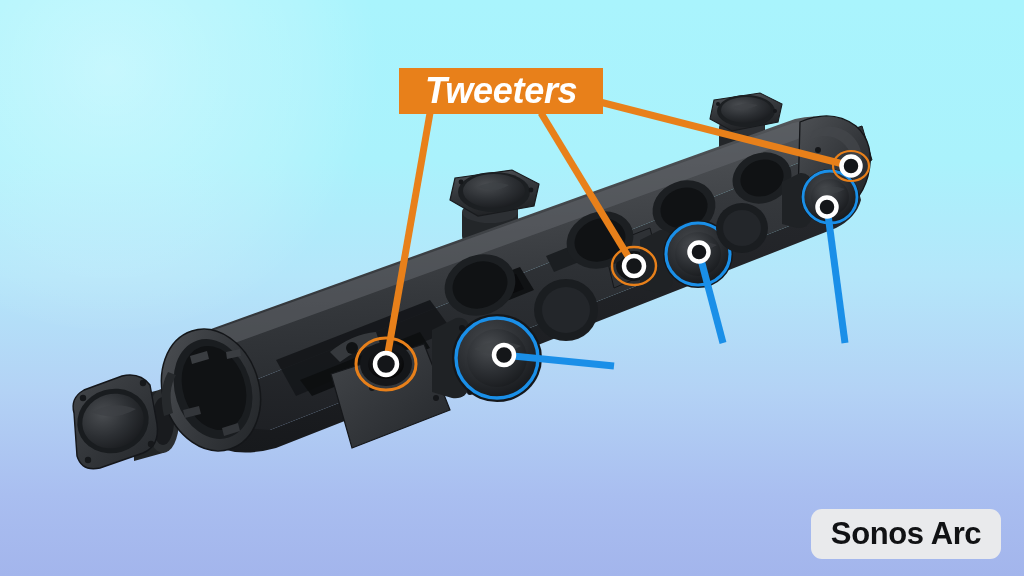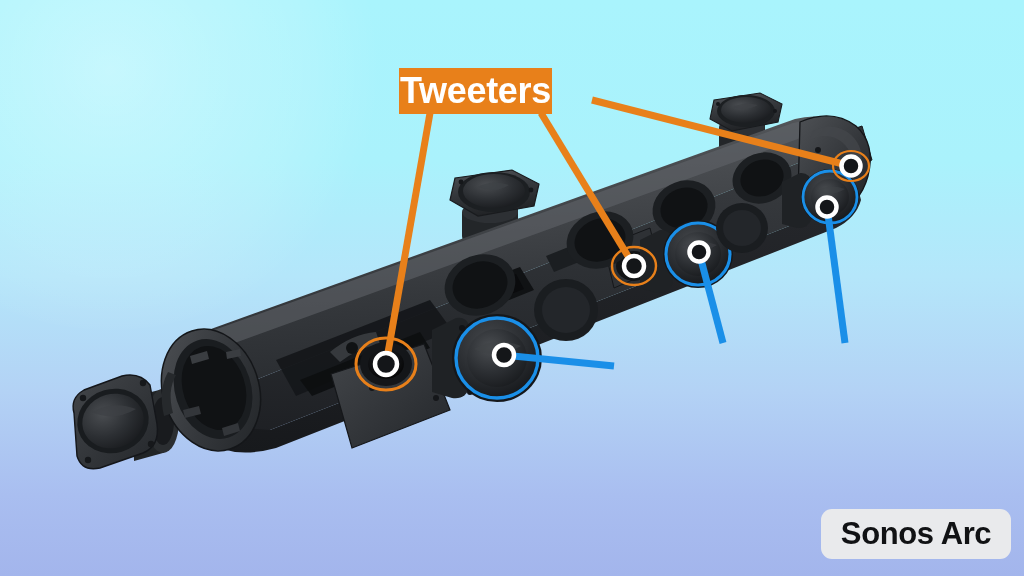--- a/index.html
+++ b/index.html
@@ -41,24 +41,25 @@
     justify-content: center;
     font-weight: bold;
     letter-spacing: -0.3px;
     white-space: nowrap;
     line-height: 1;
   }
   #label-tweeters {
     left: 399px;
     top: 68px;
     height: 46px;
-    padding: 0 1px;
+    padding: 0 26px;
     background: #e8801a;
     color: #ffffff;
     font-size: 36px;
+    font-style: italic;
   }
   #label-midbass {
     left: 614px;
     top: 343px;
     height: 46px;
     padding: 0 13px;
     background: #1a8fe8;
     color: #ffffff;
     font-size: 36px;
   }
@@ -70,21 +71,20 @@
     height: 50px;
     border-radius: 11px;
     background: #e9eaec;
     display: flex;
     align-items: center;
     justify-content: center;
     color: #111214;
     font-size: 31px;
     font-weight: bold;
     letter-spacing: -0.4px;
-    margin-left: 10px;
   }
 </style>
 </head>
 <body>
 
 <div id="stage">
 
   <div id="bg-glow"></div>
 
   <div id="scene">

